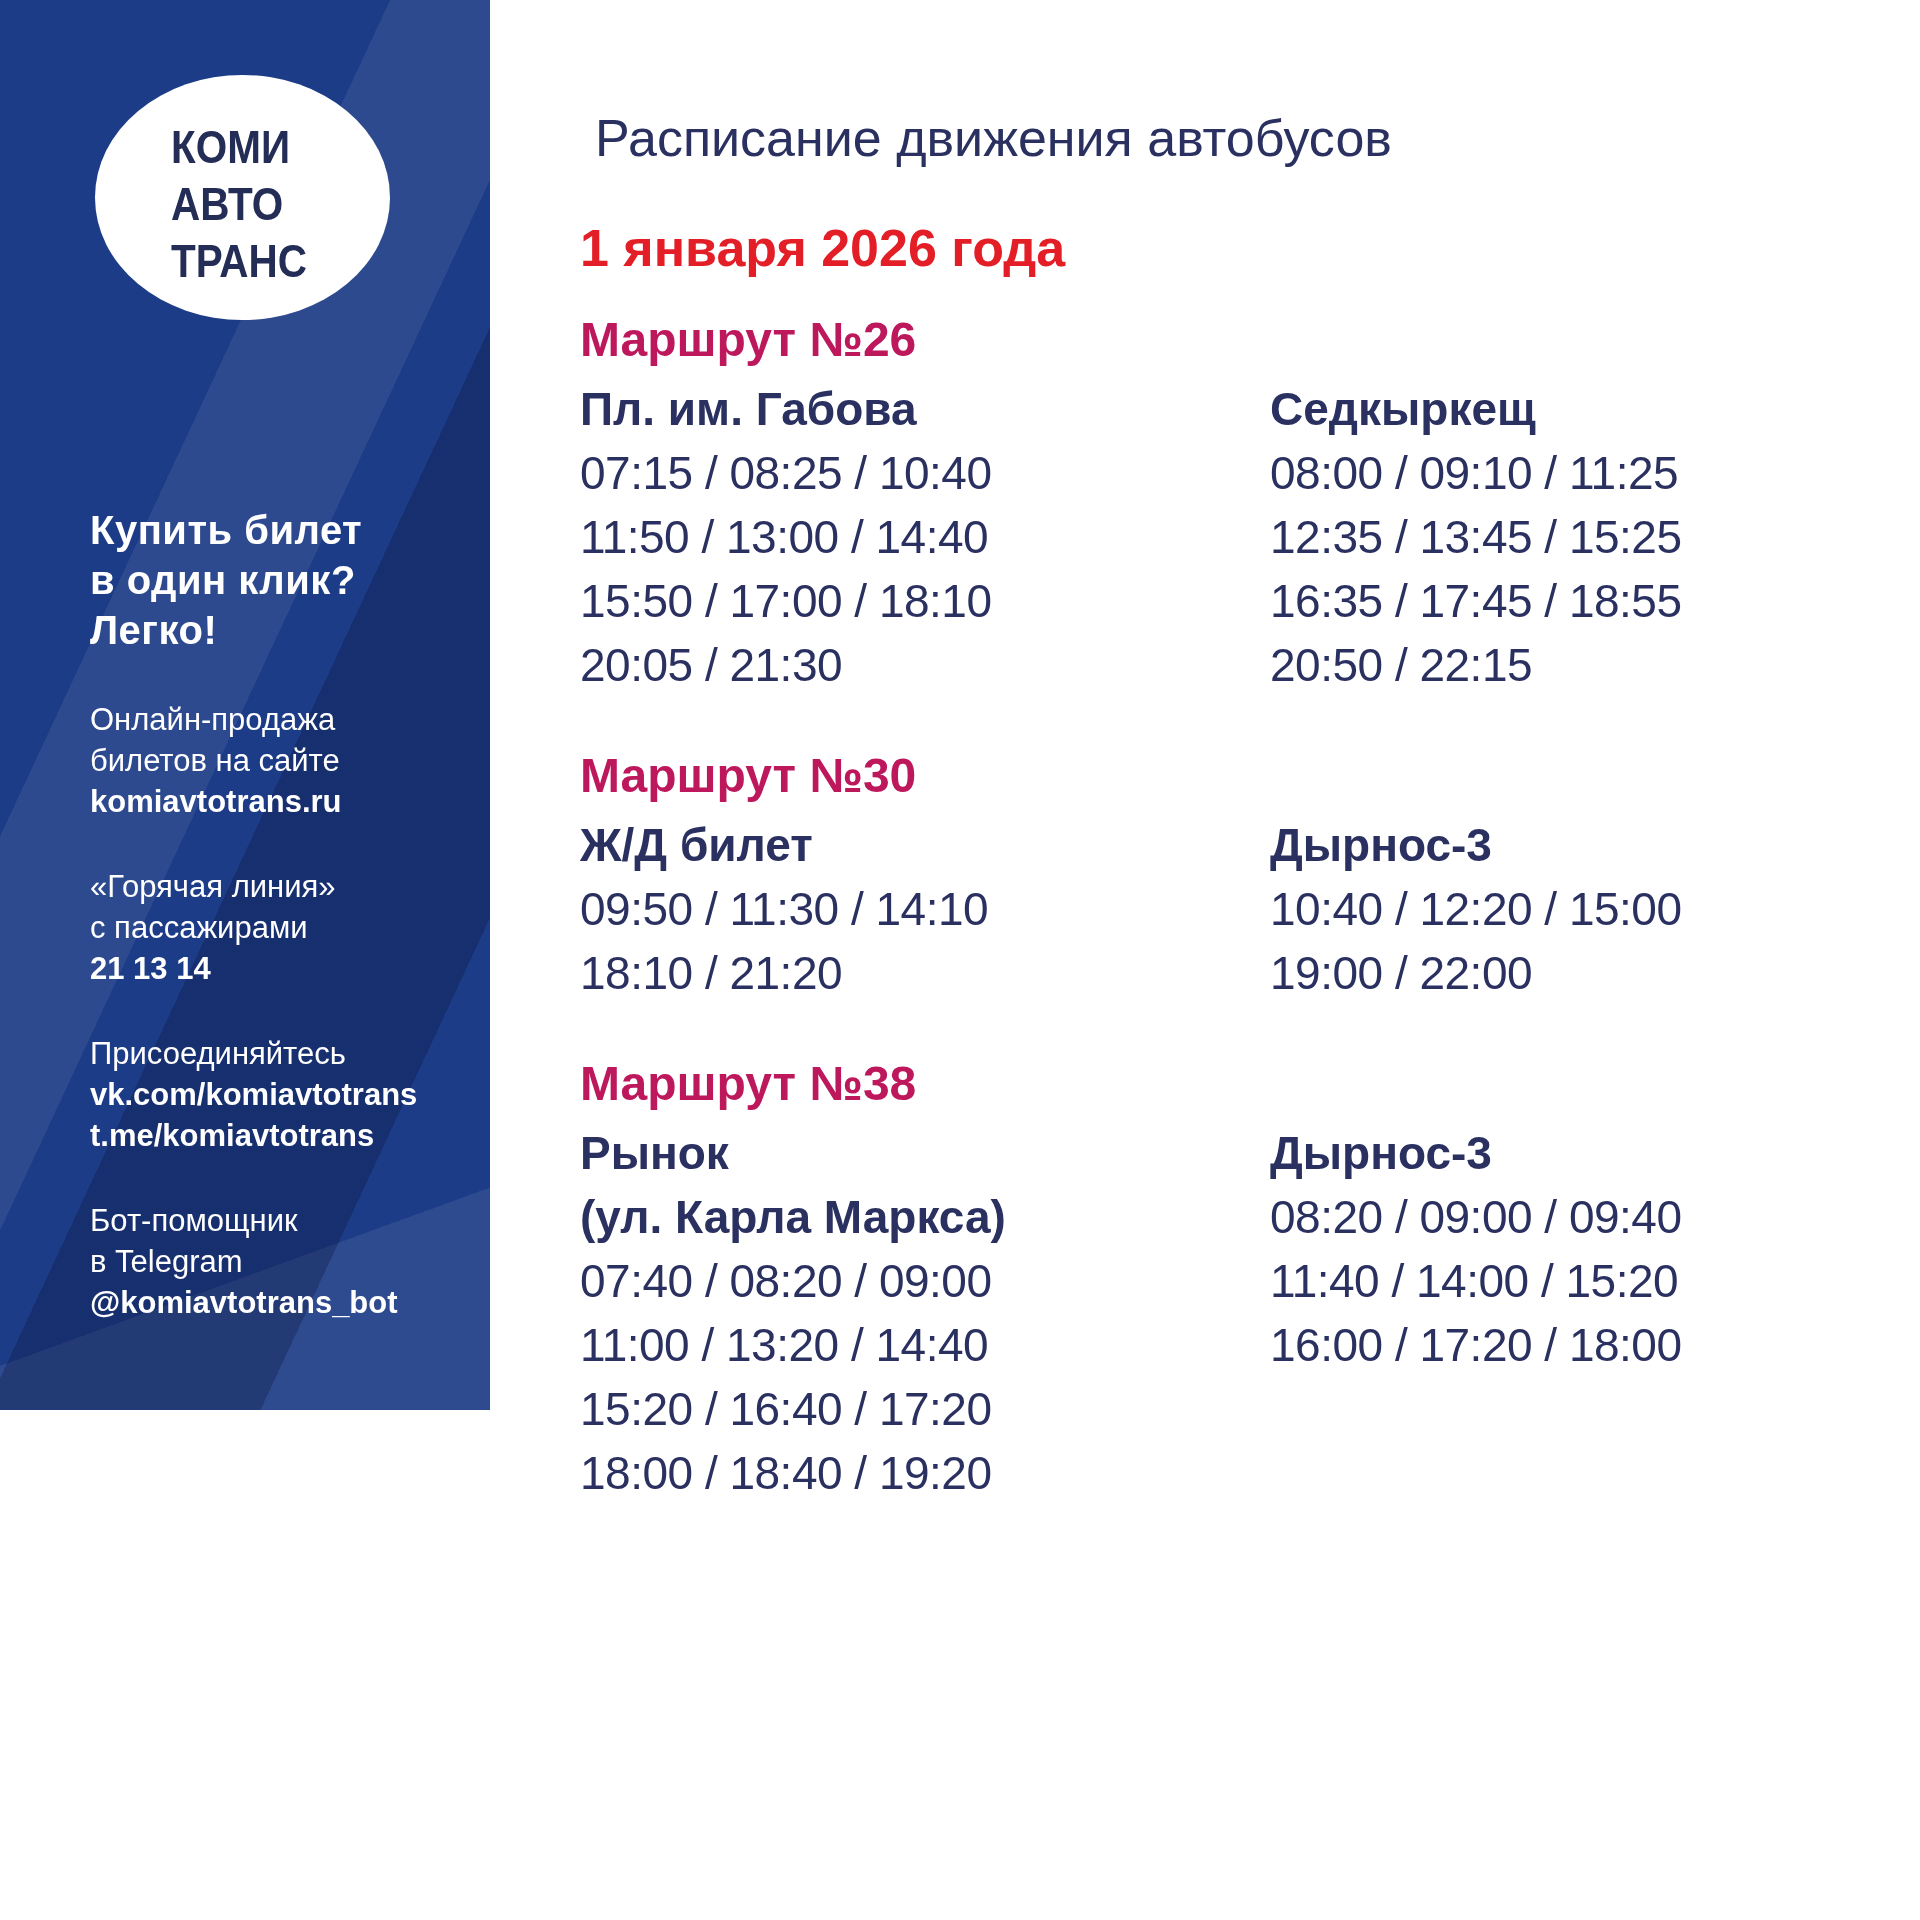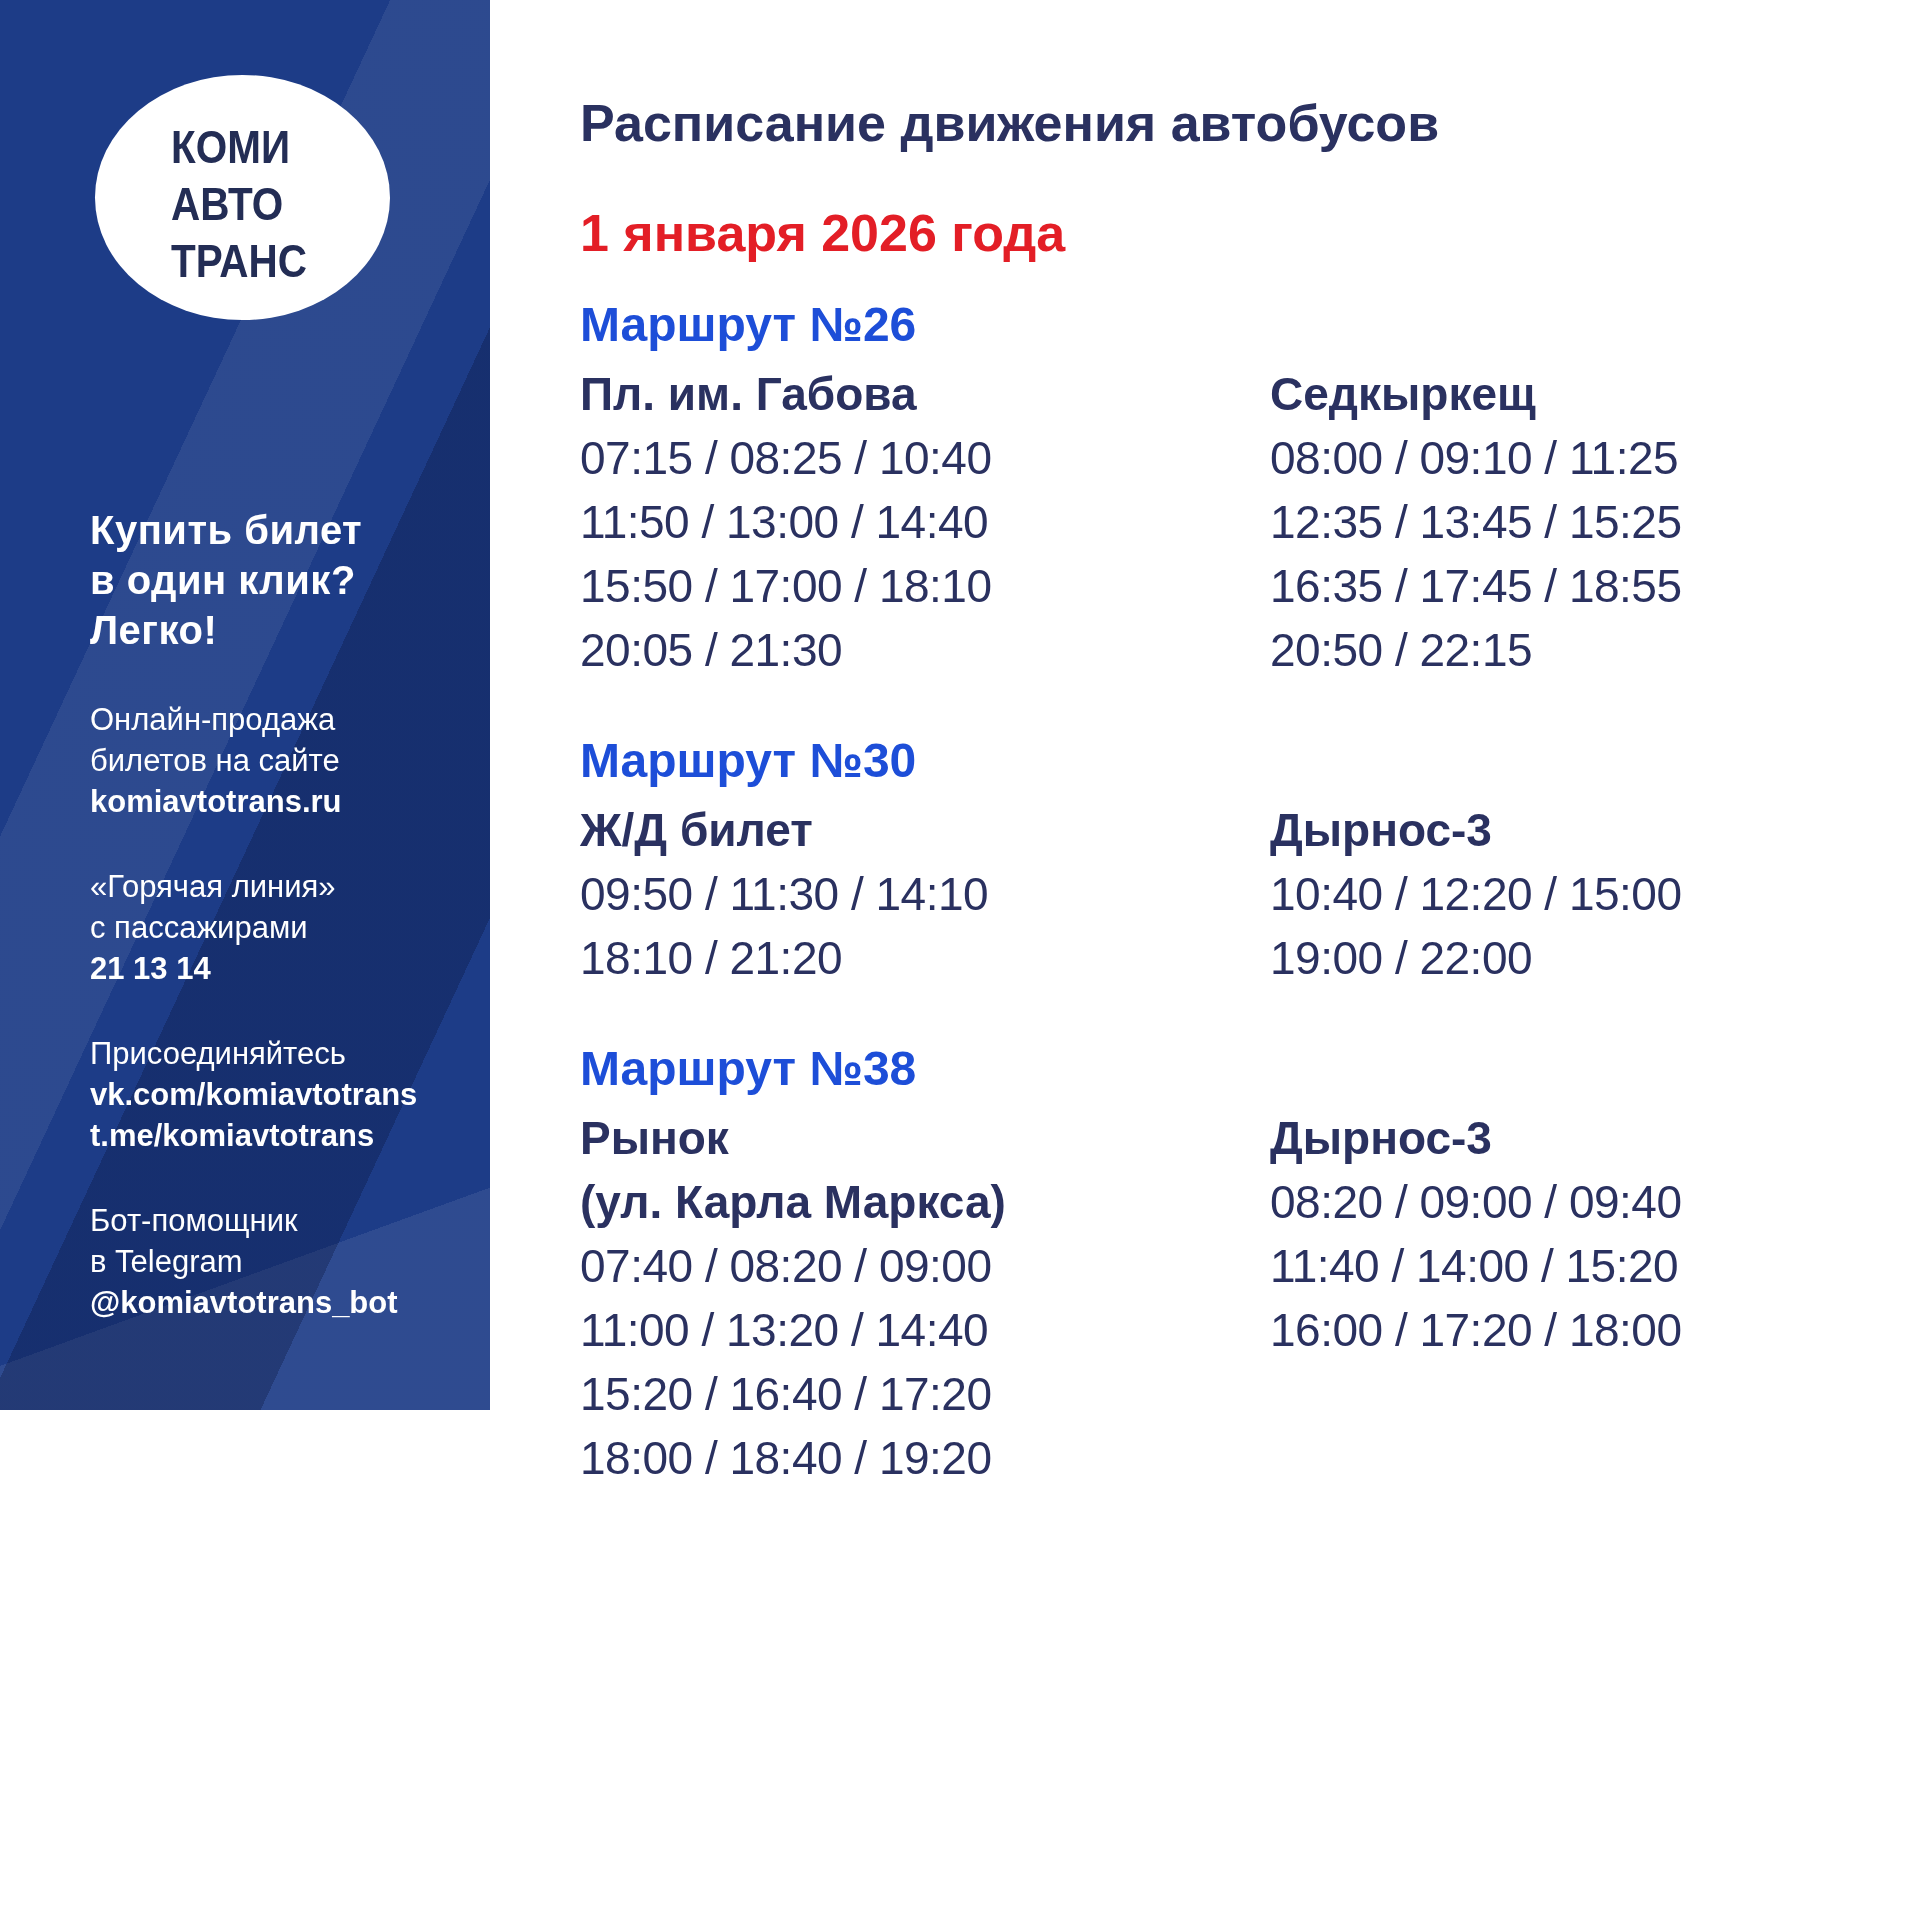--- a/index.html
+++ b/index.html
@@ -42,25 +42,25 @@
   }
   .tagline{font-size:40px;line-height:50px;font-weight:bold;letter-spacing:0.5px;}
   .side-section{margin-top:44px;font-size:31px;line-height:41px;font-weight:normal;}
   .side-section .b{font-weight:bold;}
   
   .content{
     position:absolute;left:490px;top:0;right:0;
     padding:92px 40px 0 90px;
     color:#2a3160;
   }
-  .page-title{font-size:52px;line-height:62px;font-weight:bold;color:#2a3160;margin:0;}
+  .page-title{font-size:52px;line-height:62px;font-weight:normal;color:#2a3160;margin:15px;}
   .page-date{font-size:52px;line-height:62px;font-weight:bold;color:#e31e26;margin:48px 0 0 0;}
   .route{margin-top:50px;}
   .route:first-of-type{margin-top:32px;}
-  .route-title{font-size:48px;line-height:58px;font-weight:bold;color:#1d4ed8;margin:0 0 8px 0;}
+  .route-title{font-size:48px;line-height:58px;font-weight:bold;color:#be185d;margin:0 0 8px 0;}
   .cols{display:grid;grid-template-columns:690px 1fr;}
   .stop{font-size:46px;line-height:64px;font-weight:bold;color:#2a3160;}
   .time-row{font-size:46px;line-height:64px;font-weight:normal;color:#2a3160;letter-spacing:-0.5px;}
 </style>
 </head>
 <body>
 
 <div class="canvas">
 
   <aside class="sidebar">

